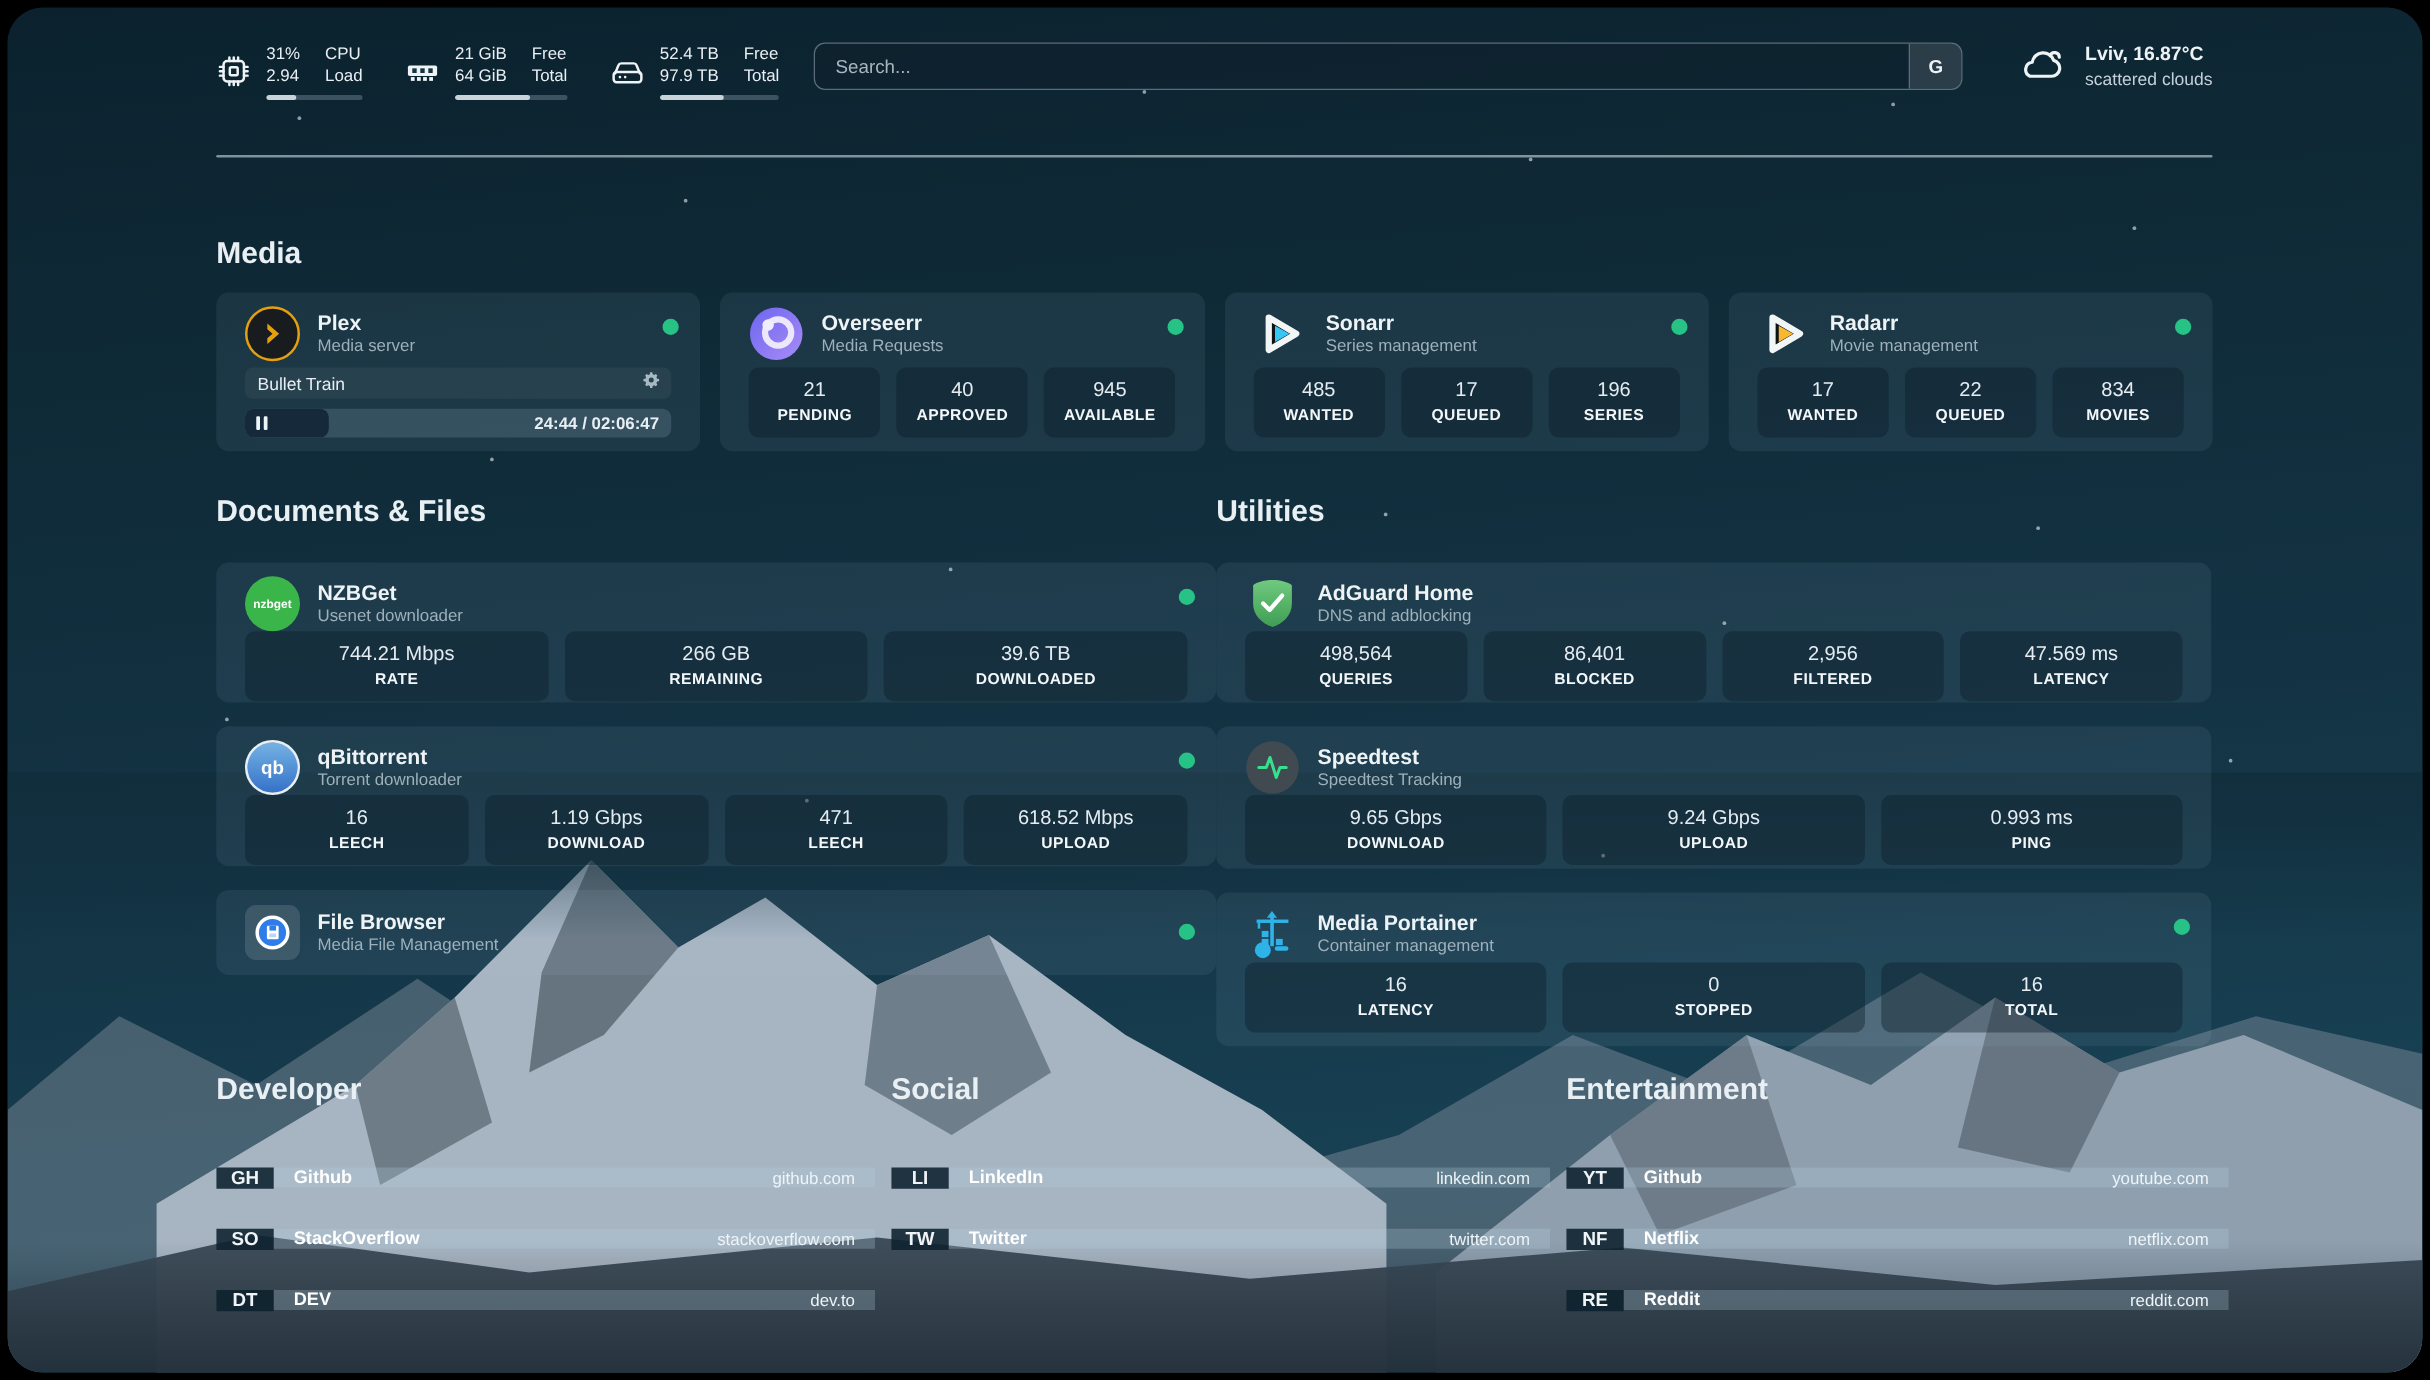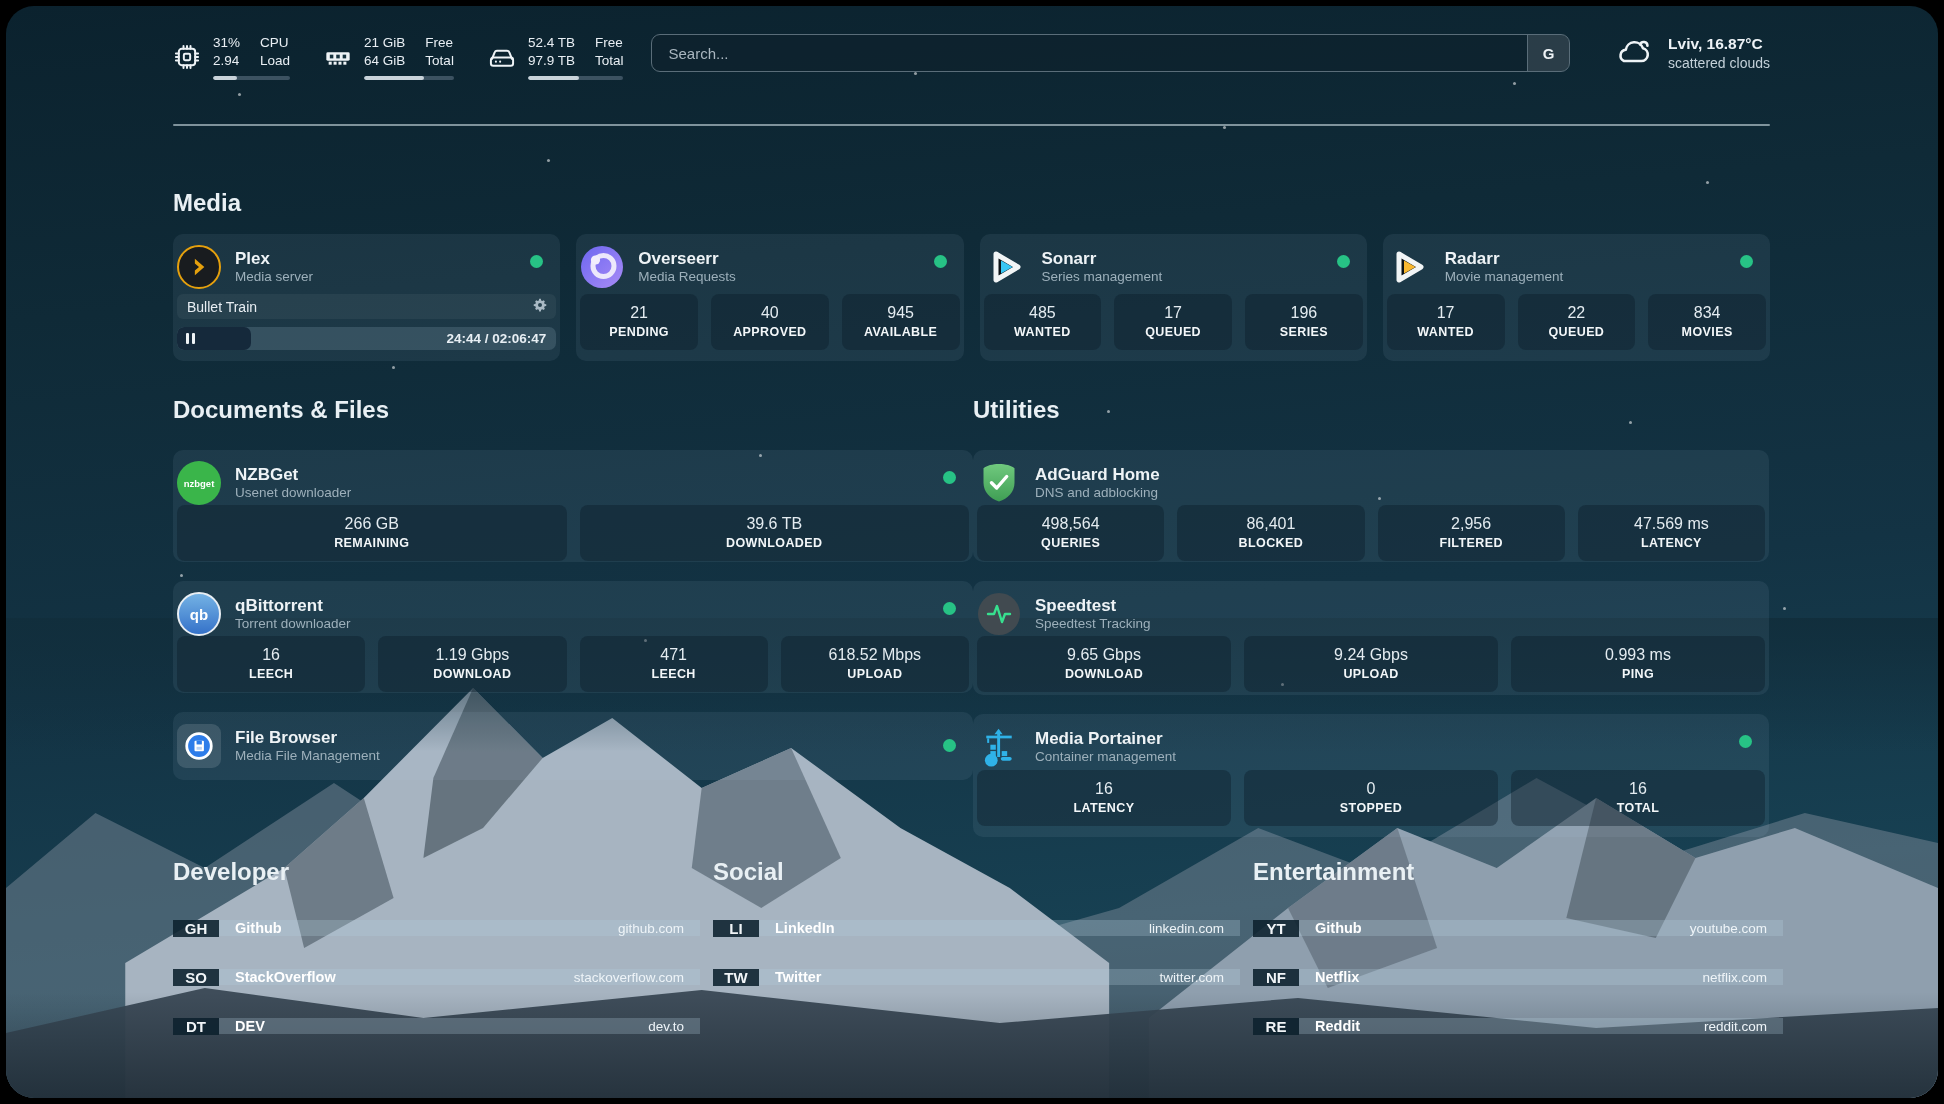--- a/index.html
+++ b/index.html
@@ -32,21 +32,21 @@
   .weather-lines { display:flex; flex-direction:column; line-height:1.3; }
   .weather-temp { font-size:15.5px; font-weight:600; }
   .weather-cond { font-size:14px; color:#c4d1d9; }
   .divider { position:absolute; left:167px; right:168px; top:118px; height:2px; background:rgba(222,236,243,0.55); border-radius:2px; }
 
   
   .h-section { font-size:24px; font-weight:600; color:#e9f0f4; }
   .media-title { position:absolute; left:167px; top:183px; }
 
   
-  .card { background:rgba(193,222,236,0.08); border-radius:10px; padding:11px 4px; position:relative; }
+  .card { background:rgba(193,222,236,0.08); border-radius:10px; padding:11px 23px; position:relative; }
   .chead { display:flex; align-items:center; gap:14px; }
   .appicon { width:44px; height:44px; flex:0 0 44px; display:flex; align-items:center; justify-content:center; }
   .ctitles { display:flex; flex-direction:column; line-height:1.25; }
   .cname { font-size:17px; font-weight:600; color:#eef3f6; }
   .csub { font-size:13.5px; color:#9db0bb; }
   .dot { position:absolute; right:17px; top:21px; width:13px; height:13px; border-radius:50%; }
   .stats { display:flex; gap:13px; }
   .stat { flex:1; height:56px; border-radius:8px; background:rgba(9,27,39,0.40);
           display:flex; flex-direction:column; align-items:center; justify-content:center; line-height:1.3; }
   .stat-v { font-size:16px; color:#e4ecf1; }
@@ -67,21 +67,21 @@
   .np-time { position:absolute; right:10px; top:0; bottom:0; display:flex; align-items:center; font-size:13.5px; font-weight:600; color:#e8eff4; }
 
   
   .cols { position:absolute; left:167px; right:168px; top:390px; display:grid; grid-template-columns:800px 796px; gap:0; }
   .col .h-section { margin-bottom:26px; }
   .col .card { margin-bottom:19px; display:flex; flex-direction:column; justify-content:space-between; }
   .card.h112 { height:112px; } .card.h114 { height:114px; } .card.h123 { height:123px; } .card.h68 { height:68px; justify-content:center; }
 
   
   .links { position:absolute; left:167px; right:168px; top:852px; display:grid; grid-template-columns:527px 527px 530px; gap:0 13px; }
-  .links .h-section { margin-bottom:22px; }
+  .links .h-section { margin-bottom:36px; }
   .linkrow { display:flex; align-items:center; height:40px; margin-bottom:9px; border-radius:4px; overflow:hidden; cursor:pointer; }
   .abbr { width:46px; flex:0 0 46px; background:rgba(13,33,45,0.88); color:#f0f4f7; display:flex; align-items:center; justify-content:center;
           font-size:15px; font-weight:600; }
   .linkbody { flex:1; background:rgba(183,209,223,0.26); display:flex; align-items:center; justify-content:space-between; padding:0 16px; }
   .linkname { font-size:14.5px; font-weight:600; color:#ffffff; }
   .linkurl { font-size:13.5px; color:#eef4f8; }
 
   
   .circ { border-radius:50%; display:flex; align-items:center; justify-content:center; }
   .plexc { width:44px; height:44px; background:#191c1f; border:2.5px solid #e5a00d; }
@@ -377,20 +377,24 @@
             <span class="circ nzbc">nzbget</span>
           </span>
           <div class="ctitles">
             <span class="cname">NZBGet</span>
             <span class="csub">Usenet downloader</span>
           </div>
           <span class="dot" style="background: rgb(39, 194, 133);"></span>
         </div>
         <div class="stats">
           <div class="stat">
+            <span class="stat-v">744.21 Mbps</span>
+            <span class="stat-l">RATE</span>
+          </div>
+          <div class="stat">
             <span class="stat-v">266 GB</span>
             <span class="stat-l">REMAINING</span>
           </div>
           <div class="stat">
             <span class="stat-v">39.6 TB</span>
             <span class="stat-l">DOWNLOADED</span>
           </div>
         </div>
       </div>
 

